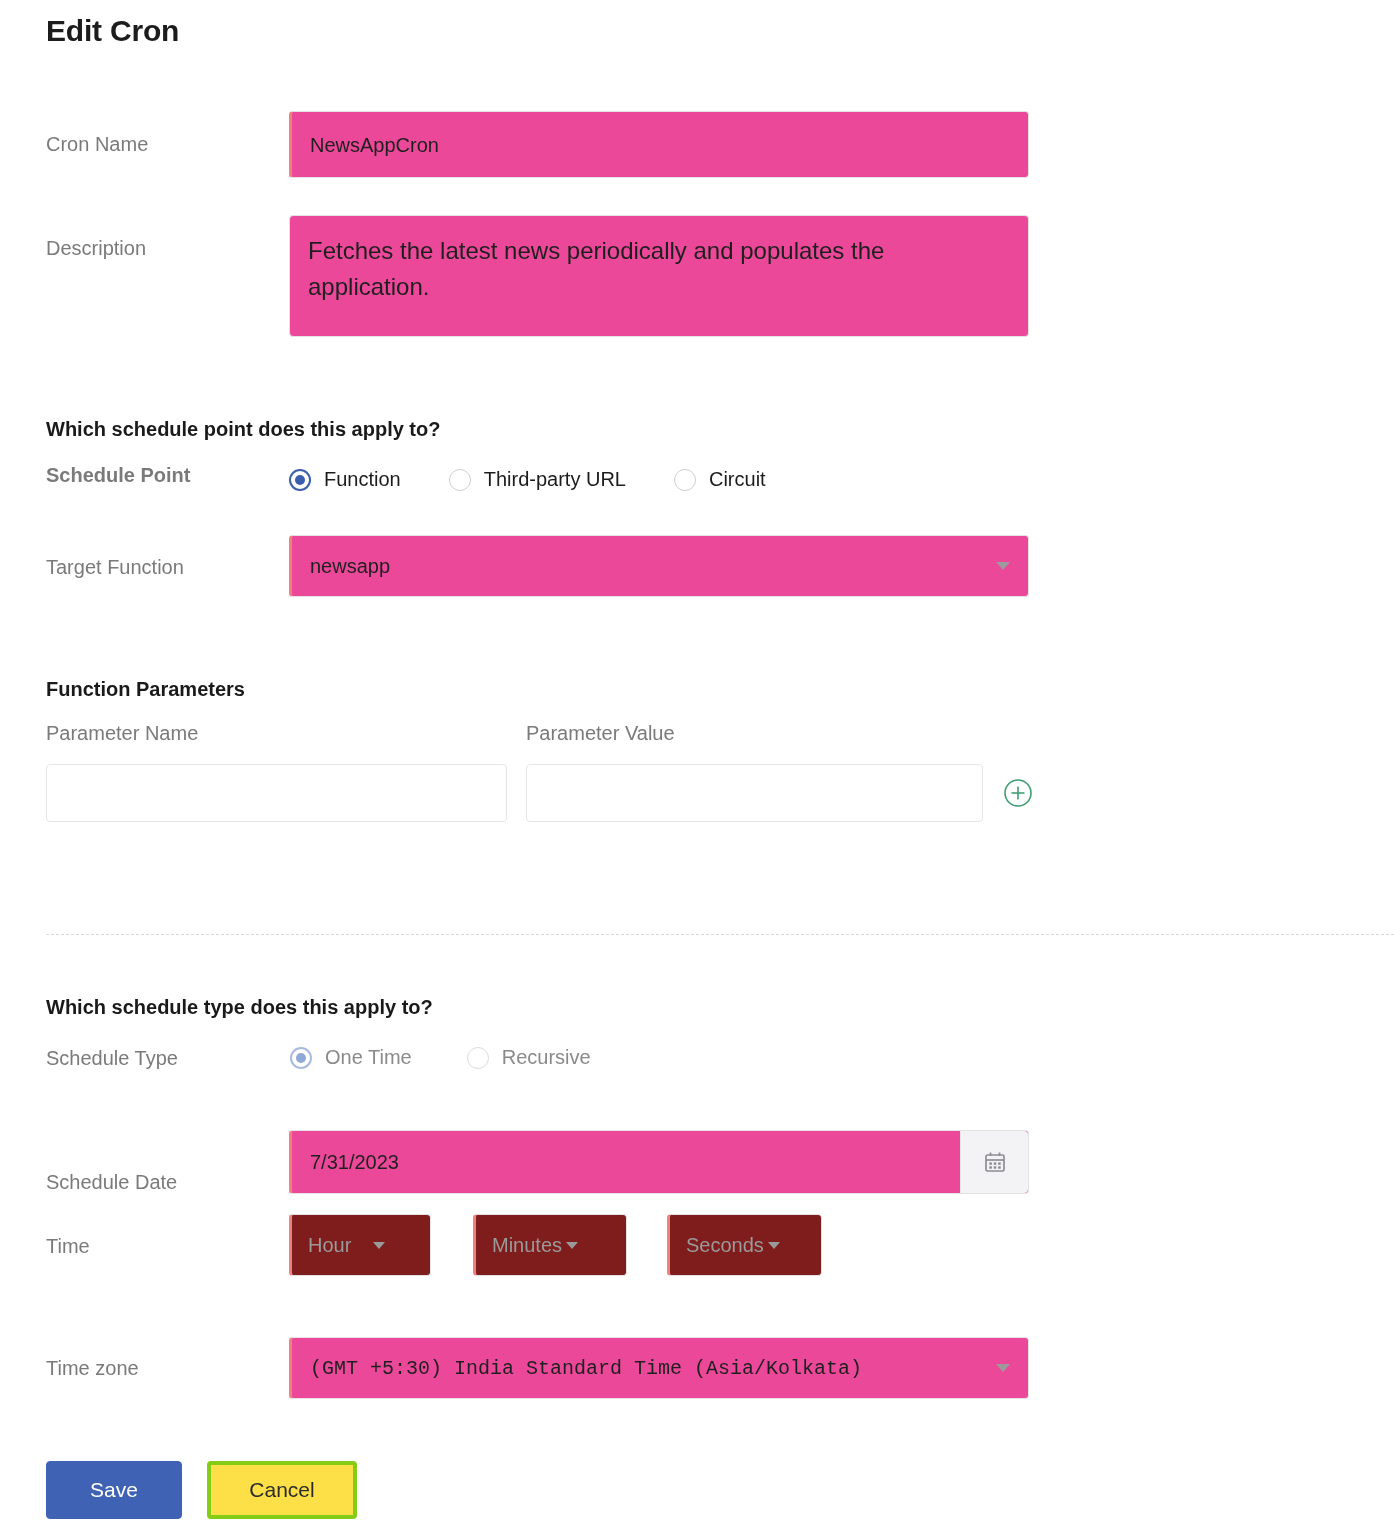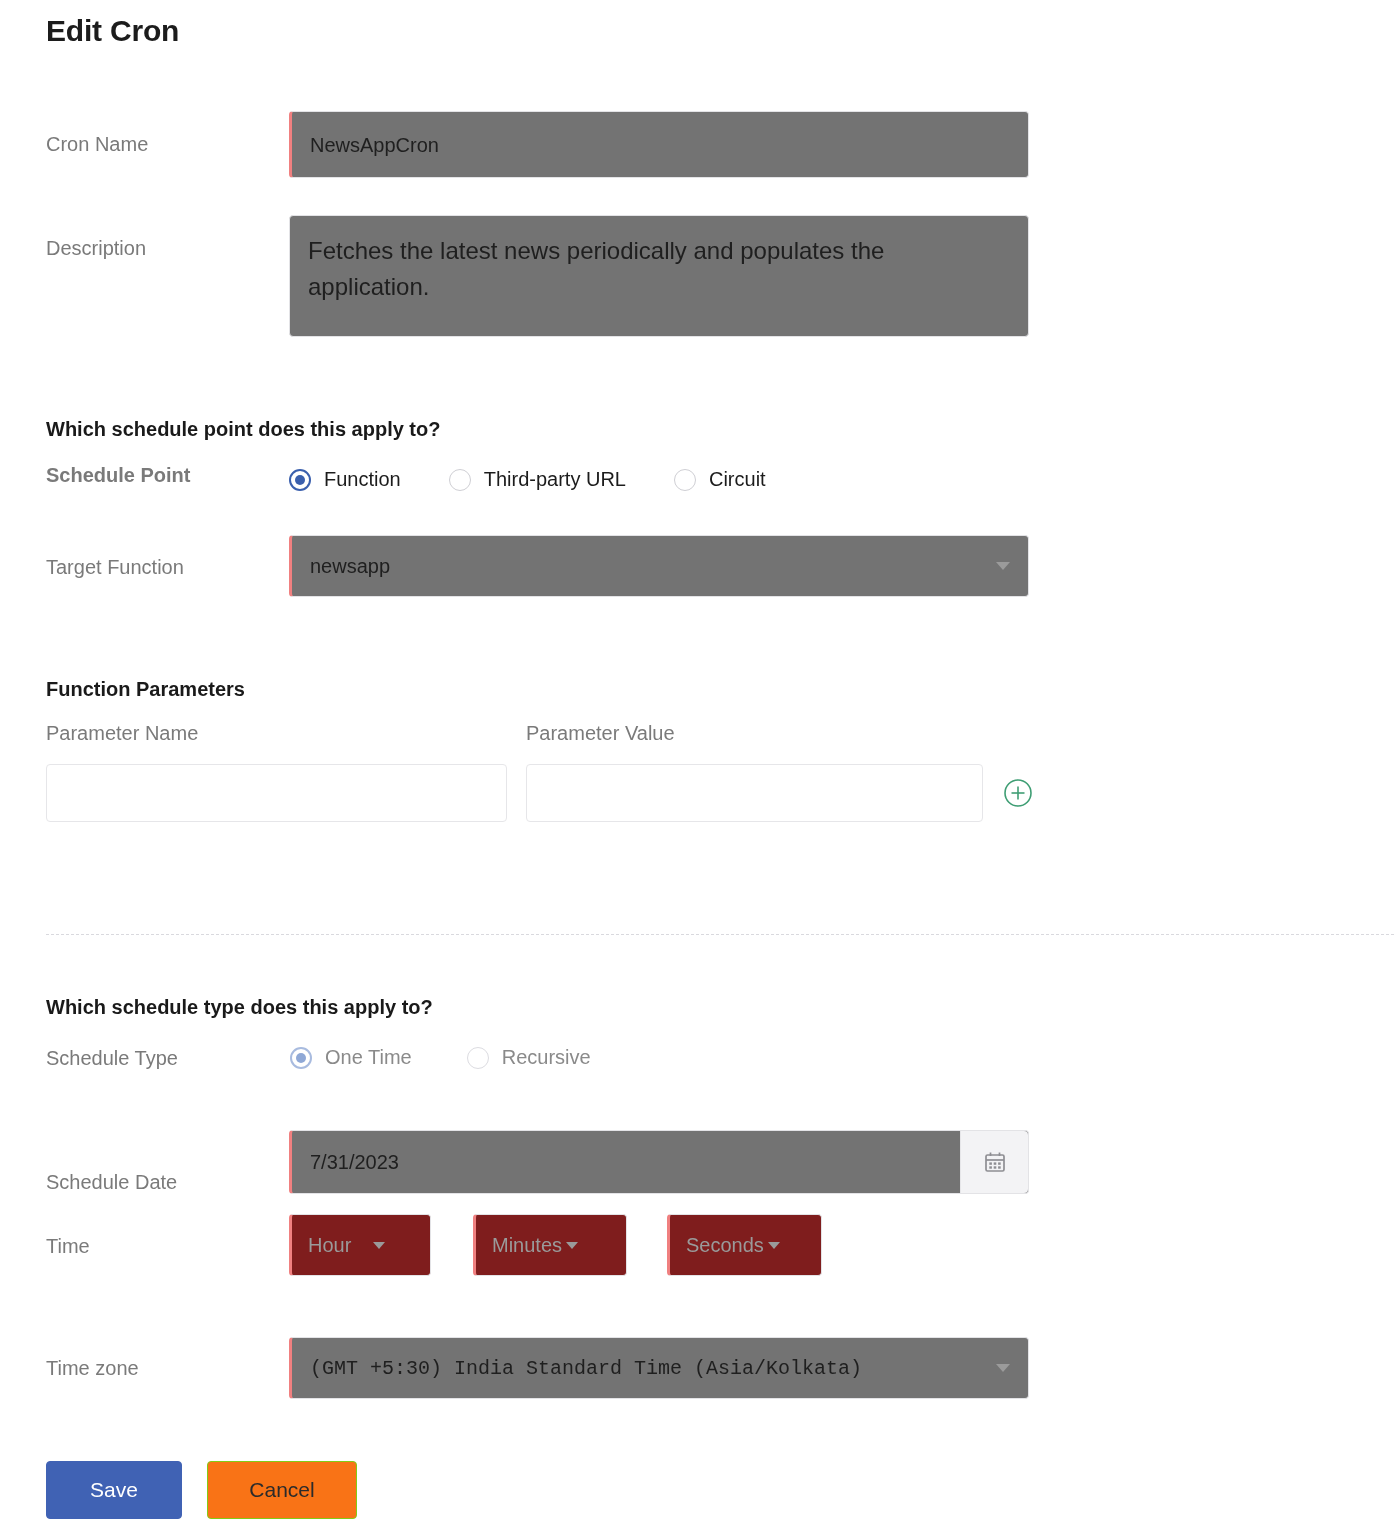--- a/index.html
+++ b/index.html
@@ -26,21 +26,21 @@
   }
 
   .sec-head {
     position: absolute; left: 46px;
     font-size: 20px; font-weight: bold; color: #1a1a1a;
   }
 
   
   .field {
     position: absolute;
-    background: #737373;
+    background: #ec4899;
     border: 1px solid #e3e3e6;
     border-radius: 4px;
   }
   .field.req { border-left: 3px solid #f08080; }
   .field .val {
     position: absolute; left: 18px; top: 50%;
     transform: translateY(-50%);
     font-size: 20px; color: #1f1f1f;
     white-space: nowrap;
   }
@@ -117,21 +117,21 @@
   }
   .tsel.wide .ar { margin-left: 22px; }
 
   
   .btn {
     position: absolute; border-radius: 4px;
     display: flex; align-items: center; justify-content: center;
     font-size: 21px; cursor: pointer;
   }
   .btn-save { background: #4062b4; color: #fff; border: 1px solid #4062b4; }
-  .btn-cancel { background: #f97316; color: #2b2b2b; border: 1px solid #84cc16; }
+  .btn-cancel { background: #fde047; color: #2b2b2b; border: 4px solid #84cc16; }
 </style>
 </head>
 <body>
 
 <div class="page">
 
   <div class="title">Edit Cron</div>
 
   <div class="row lbl" style="top:134px;">Cron Name</div>
   <div class="field req" style="left:289px; top:111px; width:740px; height:67px;">

